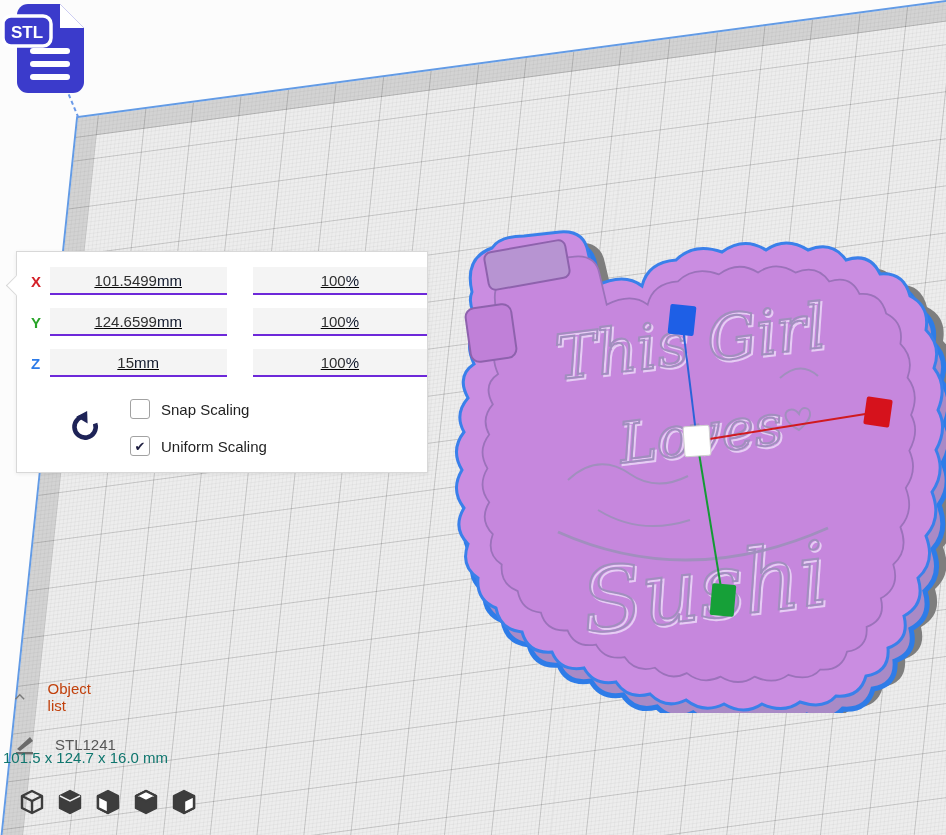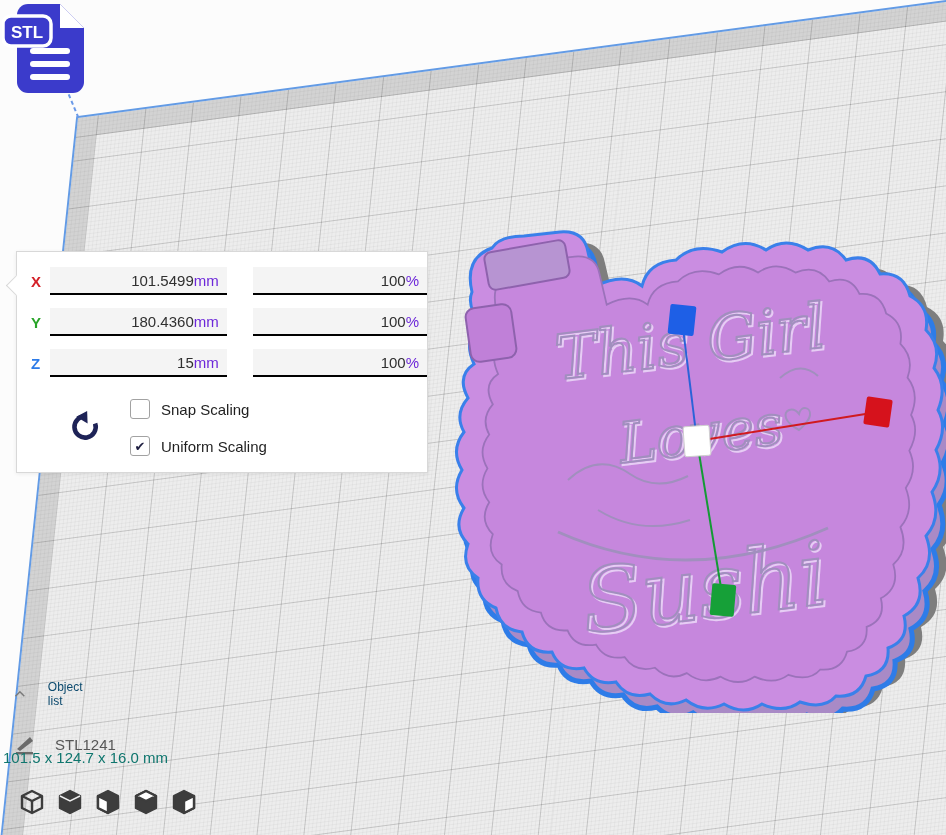--- a/index.html
+++ b/index.html
@@ -40,43 +40,43 @@
   .panel-notch{
     position:absolute;left:-8px;top:26px;width:14px;height:14px;background:#fff;
     border-left:1px solid #d8d8d8;border-bottom:1px solid #d8d8d8;
     transform:rotate(45deg);
   }
   .axis-row{position:absolute;left:0;display:flex;align-items:center;height:30px;width:100%;}
   .axis-row.row-x{top:14px;} .axis-row.row-y{top:55px;} .axis-row.row-z{top:96px;}
   .axis-label{width:18px;margin-left:14px;font-size:15px;font-weight:bold;}
   .axis-x .axis-label{color:#d42028;} .axis-y .axis-label{color:#28a428;} .axis-z .axis-label{color:#2d7be8;}
   .field{
-    background:#f4f4f4;border-bottom:2px solid #000000;height:28px;
-    display:flex;align-items:center;justify-content:flex-end;
-    padding:0 8px;box-sizing:border-box;font-size:15px;
+    background:#f4f4f4;border-bottom:2px solid #6d28d9;height:28px;
+    display:flex;align-items:center;justify-content:center;
+    padding:0 8px;box-sizing:border-box;font-size:15px;text-decoration:underline;
   }
   .field-mm{width:181px;margin-left:1px;}
   .field-pct{width:178px;margin-left:26px;}
   .field .val{color:#303030;}
-  .field .unit{color:#6d28d9;}
+  .field .unit{color:#0f172a;}
   .reset-btn{position:absolute;left:53px;top:158px;width:32px;height:34px;cursor:pointer;}
   .cb-row{position:absolute;left:113px;display:flex;align-items:center;gap:11px;}
   .cb-row.snap{top:147px;} .cb-row.uniform{top:184px;}
   .checkbox{
     width:18px;height:18px;background:#fff;border:1px solid #a2a2a2;border-radius:3px;
     display:flex;align-items:center;justify-content:center;
     font-size:13px;line-height:1;color:#1d1d3f;cursor:pointer;
   }
   .checkbox .mark{visibility:hidden;}
   .checkbox.checked .mark{visibility:visible;}
   .cb-label{font-size:15px;color:#1f1f1f;}
   
   .objlist{position:absolute;left:0;top:672px;z-index:6;color:#525252;}
   .objlist-header{position:absolute;left:14px;top:8px;display:flex;align-items:center;gap:22px;cursor:pointer;}
-  .objlist-header .txt{font-size:12px;color:#0c4a6e;}
+  .objlist-header .txt{font-size:15px;color:#c2410c;}
   .objlist-item{position:absolute;left:13px;top:40px;display:flex;align-items:center;gap:18px;cursor:pointer;margin-top:21px;}
   .objlist-item .txt{font-size:15px;color:#565656;}
   .objlist-dims{position:absolute;left:3px;top:77px;font-size:15px;color:#0f766e;white-space:nowrap;}
   
   .view-toolbar{position:absolute;left:18px;top:788px;display:flex;gap:10px;z-index:6;}
   .view-btn{width:28px;height:28px;cursor:pointer;}
 </style>
 </head>
 <body>
 
@@ -171,21 +171,21 @@
     </div>
     <div class="field field-pct">
       <span class="val">100</span>
       <span class="unit">%</span>
     </div>
   </div>
 
   <div class="axis-row axis-y row-y">
     <span class="axis-label">Y</span>
     <div class="field field-mm">
-      <span class="val">180.4360</span>
+      <span class="val">124.6599</span>
       <span class="unit">mm</span>
     </div>
     <div class="field field-pct">
       <span class="val">100</span>
       <span class="unit">%</span>
     </div>
   </div>
 
   <div class="axis-row axis-z row-z">
     <span class="axis-label">Z</span>

